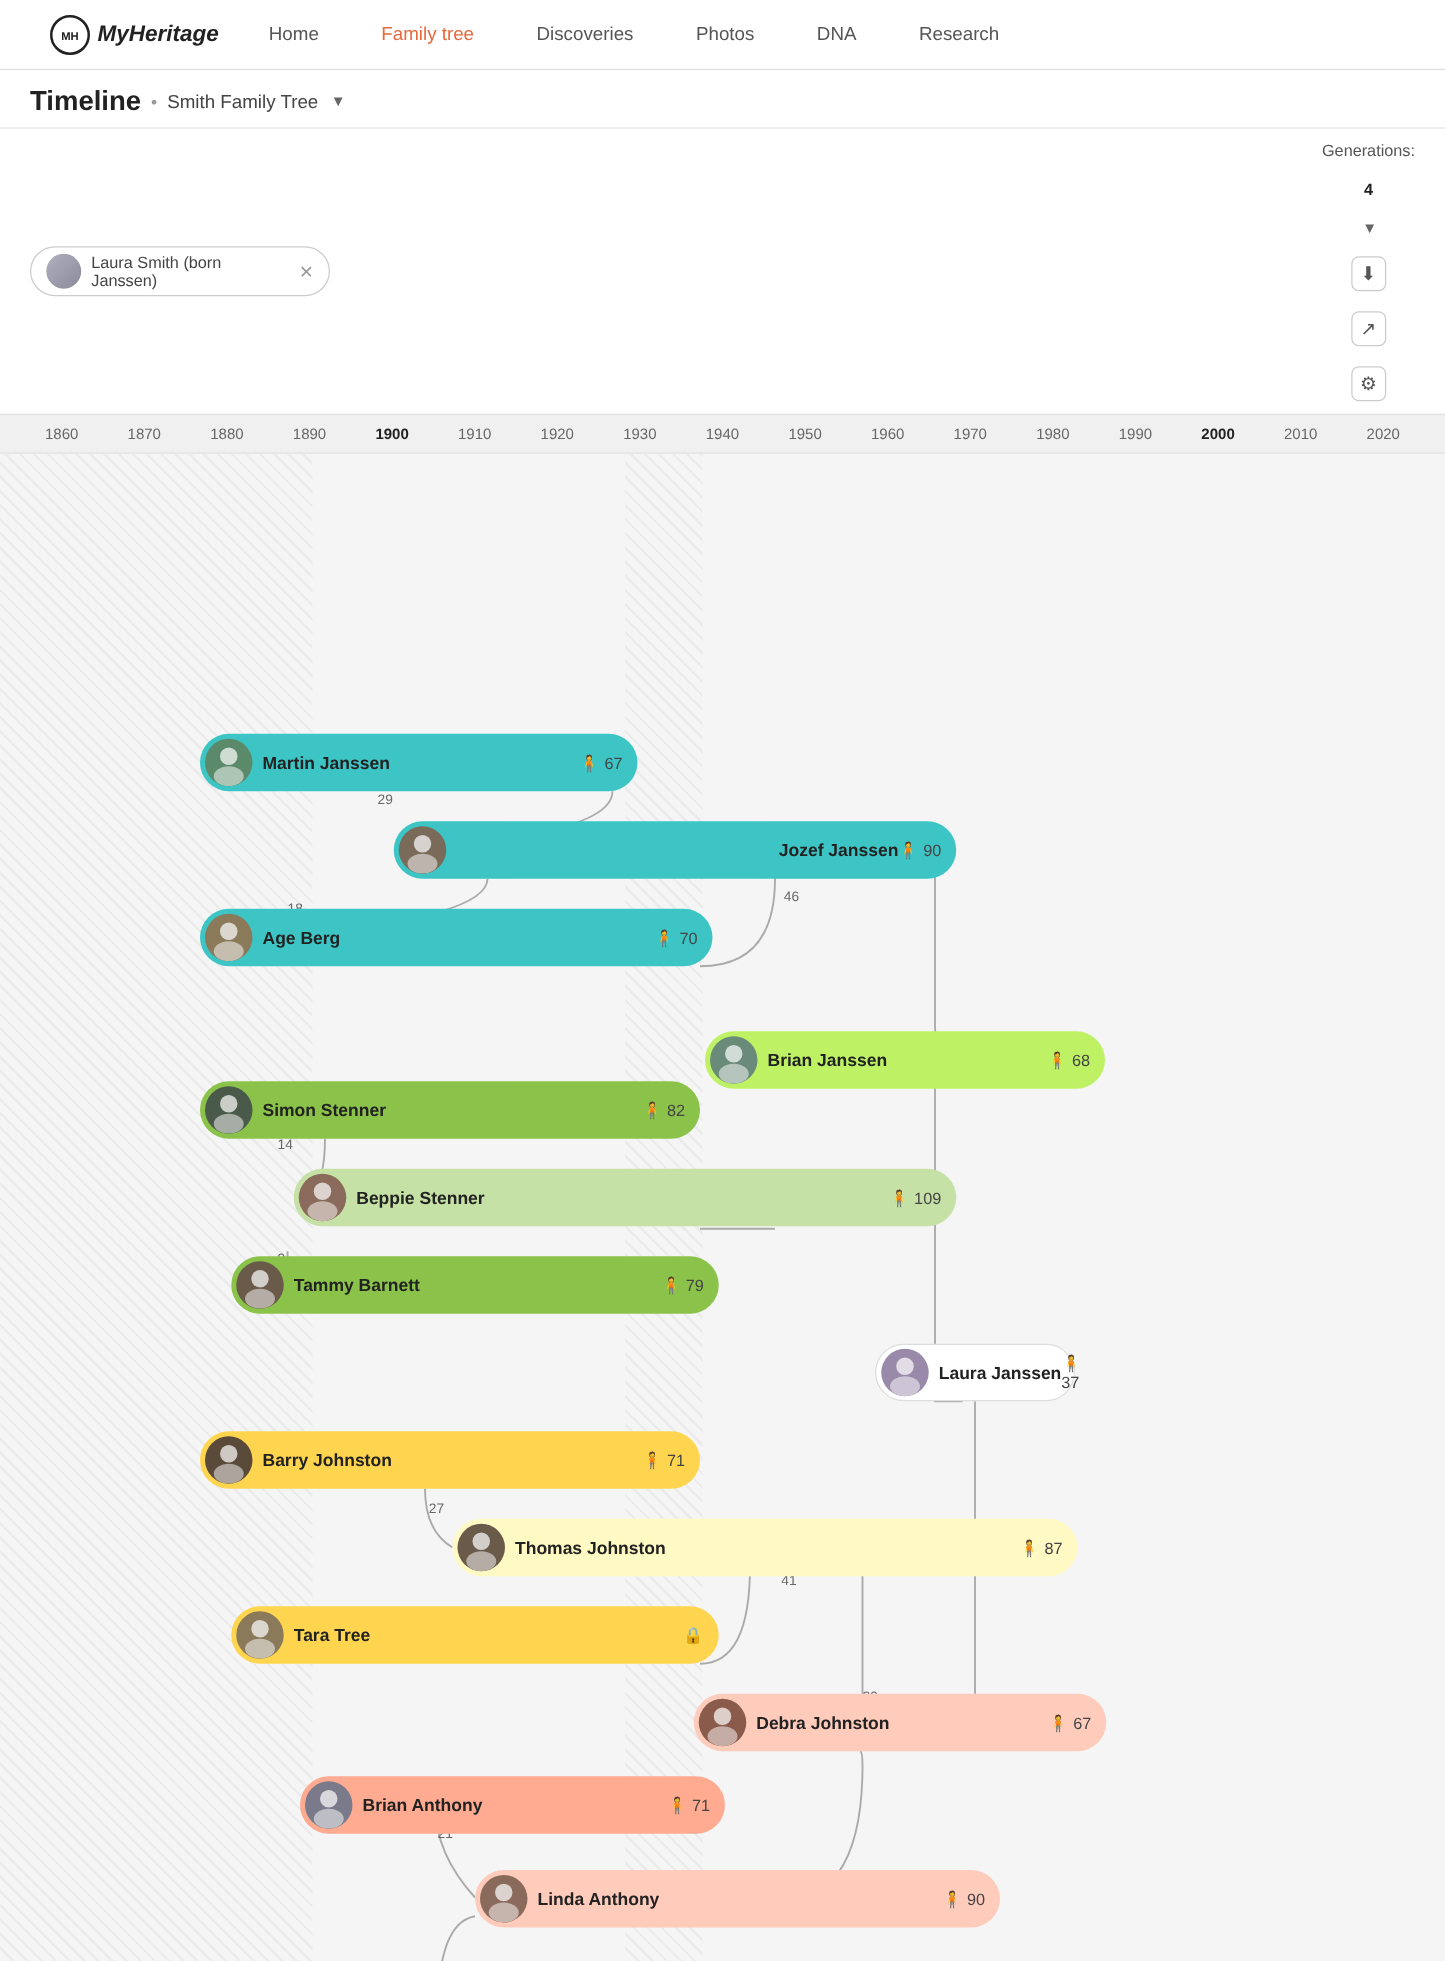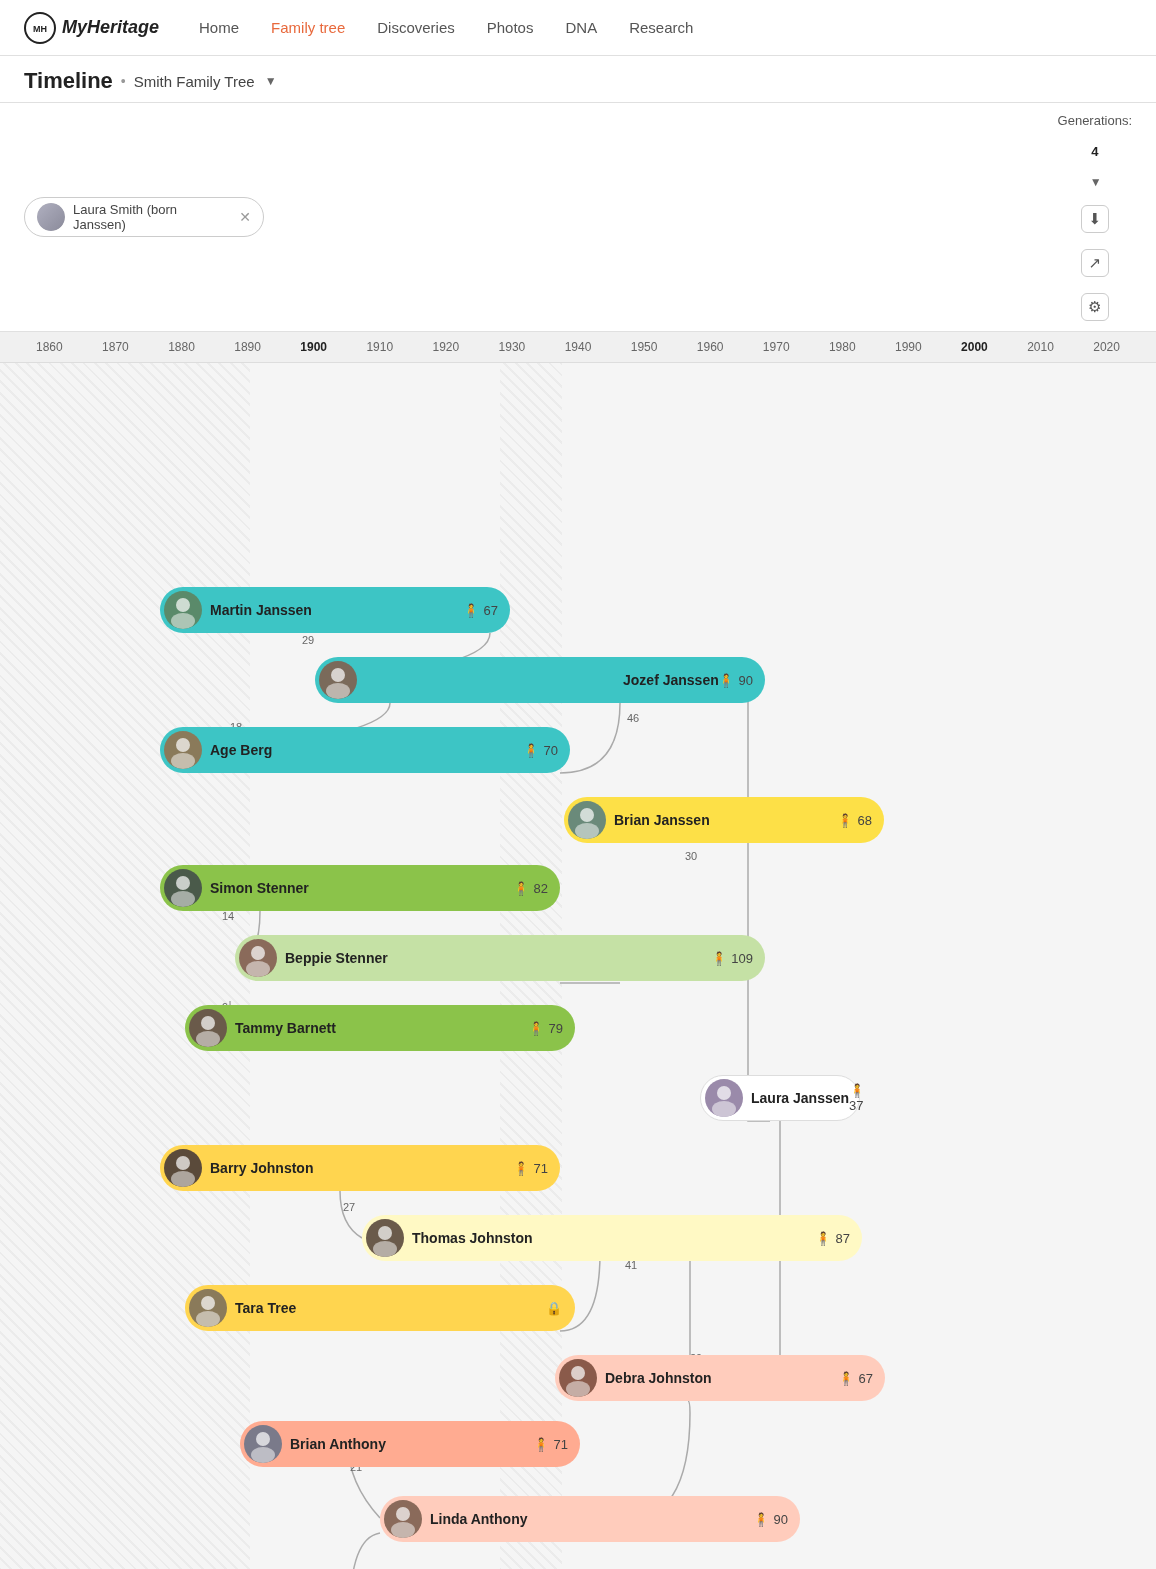--- a/index.html
+++ b/index.html
@@ -1,22 +1,22 @@
 <!DOCTYPE html>
 <html><head>
   <meta charset="utf-8">
   <style>
     * { box-sizing: border-box; margin: 0; padding: 0; }
     body { font-family: -apple-system, BlinkMacSystemFont, 'Segoe UI', Arial, sans-serif; background: #f5f5f5; width: 1156px; min-height: 1569px; overflow-x: hidden; }
 
     
-    .nav { background: #fff; border-bottom: 1px solid #e0e0e0; display: flex; align-items: center; padding: 0 24px; height: 56px; }
+    .nav { background: #fff; border-bottom: 1px solid #e0e0e0; display: flex; align-items: center; padding: 0 40px; height: 56px; }
     .logo { display: flex; align-items: center; gap: 6px; margin-right: 40px; }
     .logo-text { font-size: 18px; font-weight: 700; color: #222; font-style: italic; }
-    .nav-links { display: flex; gap: 32px; flex: 1; }
+    .nav-links { display: flex; gap: 50px; flex: 1; }
     .nav-link { font-size: 15px; color: #555; text-decoration: none; cursor: pointer; padding: 4px 0; }
     .nav-link.active { color: #e8693c; }
 
     
     .page-header { background: #fff; padding: 12px 24px 0; border-bottom: 1px solid #e0e0e0; }
     .title-row { display: flex; align-items: center; gap: 8px; padding-bottom: 8px; }
     .page-title { font-size: 22px; font-weight: 700; color: #222; }
     .title-dot { color: #999; font-size: 14px; }
     .tree-name { font-size: 15px; color: #444; cursor: pointer; }
     .chevron-down { font-size: 12px; color: #666; margin-left: 2px; }
@@ -58,21 +58,21 @@
     .person-age { font-size: 13px; color: #444; margin-left: auto; display: flex; align-items: center; gap: 3px; }
 
     
     .age-label { position: absolute; font-size: 11px; color: #666; }
 
     
     .person-bar.white-bg { background: #fff; border: 1px solid #ddd; }
 
     
     .bar-teal { background: #3dc5c5; }
-    .bar-light-teal { background: #fde047; }
+    .bar-light-teal { background: #bef264; margin-top: 28px; }
     .bar-green { background: #8bc34a; }
     .bar-light-green { background: #c5e1a5; }
     .bar-yellow { background: #ffd54f; }
     .bar-light-yellow { background: #fff9c4; }
     .bar-peach { background: #ffab91; }
     .bar-light-peach { background: #ffccbc; }
     .bar-salmon { background: #ef9a9a; }
 
     svg.connectors { position: absolute; top: 0; left: 0; width: 100%; height: 100%; pointer-events: none; overflow: visible; }
   </style>

